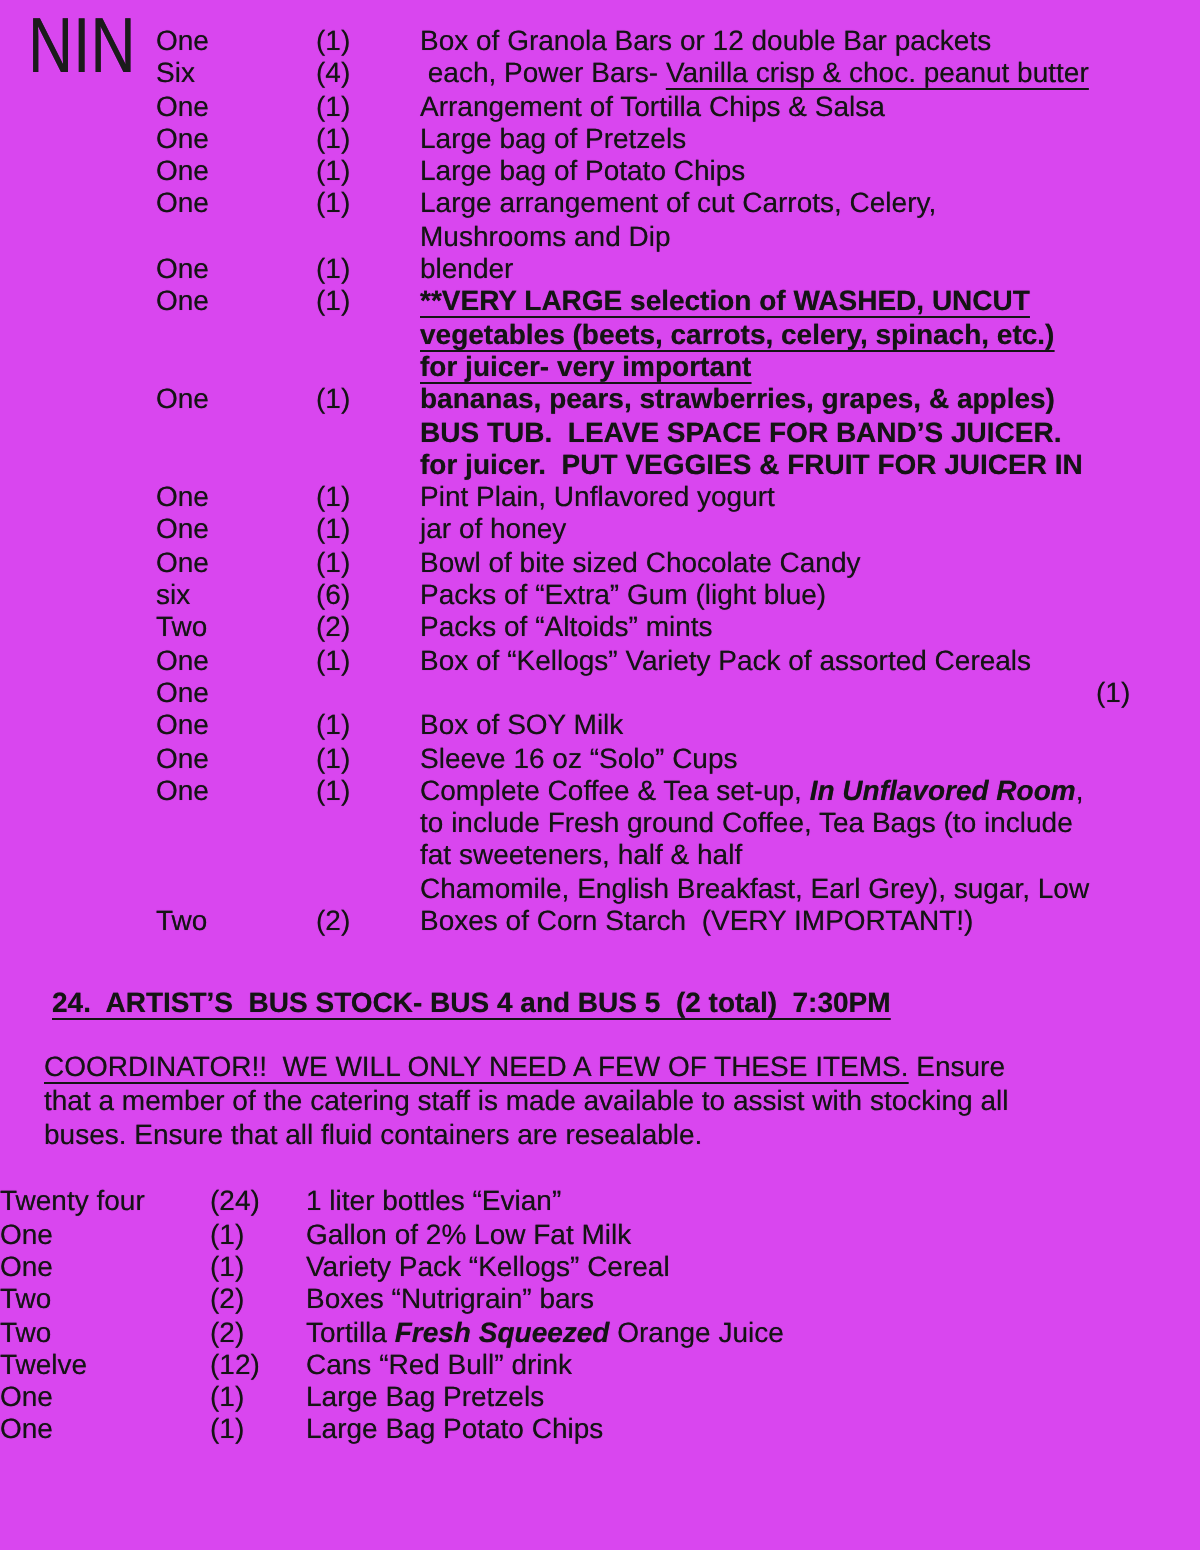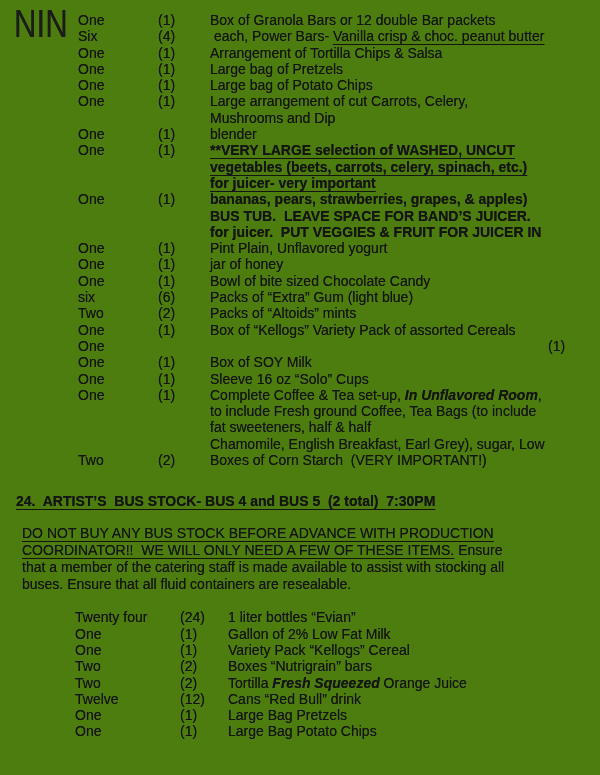--- a/index.html
+++ b/index.html
@@ -5,21 +5,21 @@
   html,body{margin:0;padding:0;}
   body{
     width:600px;height:775px;
     background:#ffffff;
     font-family:"Liberation Sans", sans-serif;
     color:#141414;
     overflow:hidden;
     position:relative;
     text-shadow:0 0 .35px rgba(0,0,0,.6);
   }
-  .page{position:absolute;inset:0;background:#4d7c0f;}
+  .page{position:absolute;inset:0;background:#d946ef;}
 
   
   .logo{
     position:absolute;top:2px;left:14px;
     font-size:39px;font-weight:400;letter-spacing:0px;
     transform:scaleX(.8);transform-origin:left top;
     color:#1b1b1b;
   }
 
   
@@ -32,31 +32,31 @@
   .line{white-space:pre;line-height:16.3px;}
 
   
   .list.main{margin-top:12px;}
   .list.main .row{padding-left:78px;}
   .list.main .qty{width:80px;}
   .list.main .num{width:52px;}
 
   
   .list.bus{margin-top:16px;}
-  .list.bus .row{padding-left:75px;}
+  .list.bus .row{}
   .list.bus .qty{width:105px;}
   .list.bus .num{width:48px;}
 
   .b{font-weight:700;}
   .i{font-style:italic;}
   .u{text-decoration:underline;text-decoration-thickness:1.3px;text-underline-offset:2.5px;}
 
   
   .heading{
-    margin:24px 0 0 16px;
+    margin:24px 0 0 26px;
     font-size:14px;font-weight:700;
     white-space:pre;
     line-height:18px;
   }
 
   
   .para{
     margin:15px 0 0 22px;
     font-size:14px;
     width:566px;
@@ -213,21 +213,20 @@
         <span class="num">(2)</span>
         <div class="desc">
           <div class="line"><span class="seg">Boxes of Corn Starch  (VERY IMPORTANT!)</span></div>
         </div>
       </div>
     </div>
 
   <h2 class="heading"><span class="u">24.  ARTIST’S  BUS STOCK- BUS 4 and BUS 5  (2 total)  7:30PM</span></h2>
 
   <div id="note" class="para">
-      <div class="line"><span class="seg u">DO NOT BUY ANY BUS STOCK BEFORE ADVANCE WITH PRODUCTION</span></div>
       <div class="line"><span class="seg u">COORDINATOR!!  WE WILL ONLY NEED A FEW OF THESE ITEMS.</span><span class="seg"> Ensure</span></div>
       <div class="line"><span class="seg">that a member of the catering staff is made available to assist with stocking all</span></div>
       <div class="line"><span class="seg">buses. Ensure that all fluid containers are resealable.</span></div>
     </div>
 
   <div id="bus-list" class="list bus">
       <div class="row">
         <span class="qty">Twenty four</span>
         <span class="num">(24)</span>
         <div class="desc">

